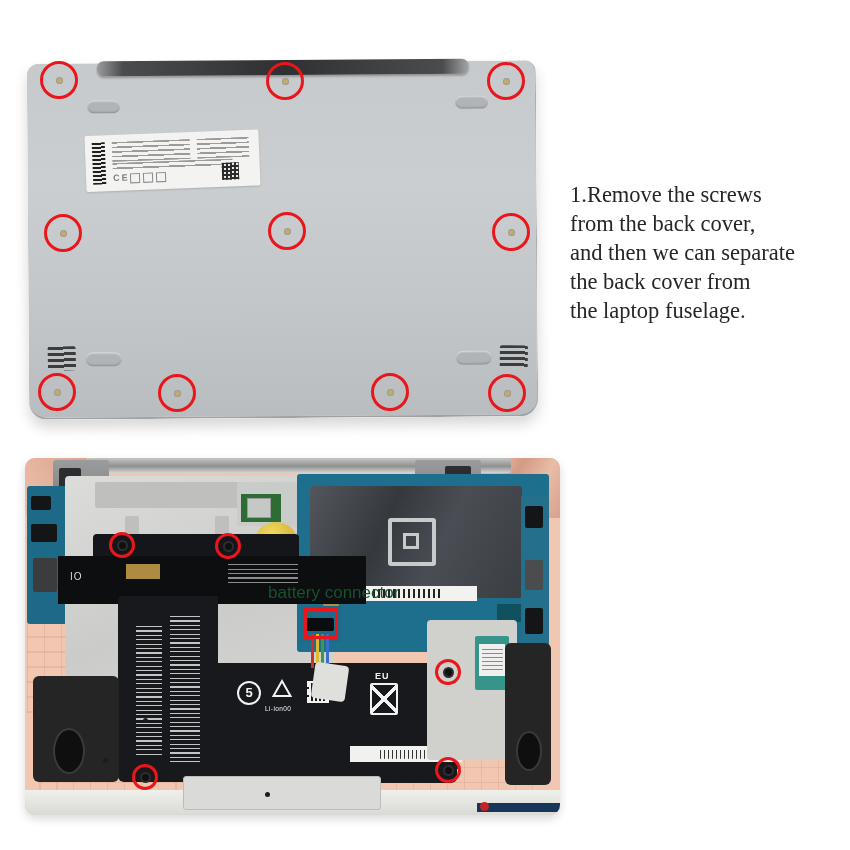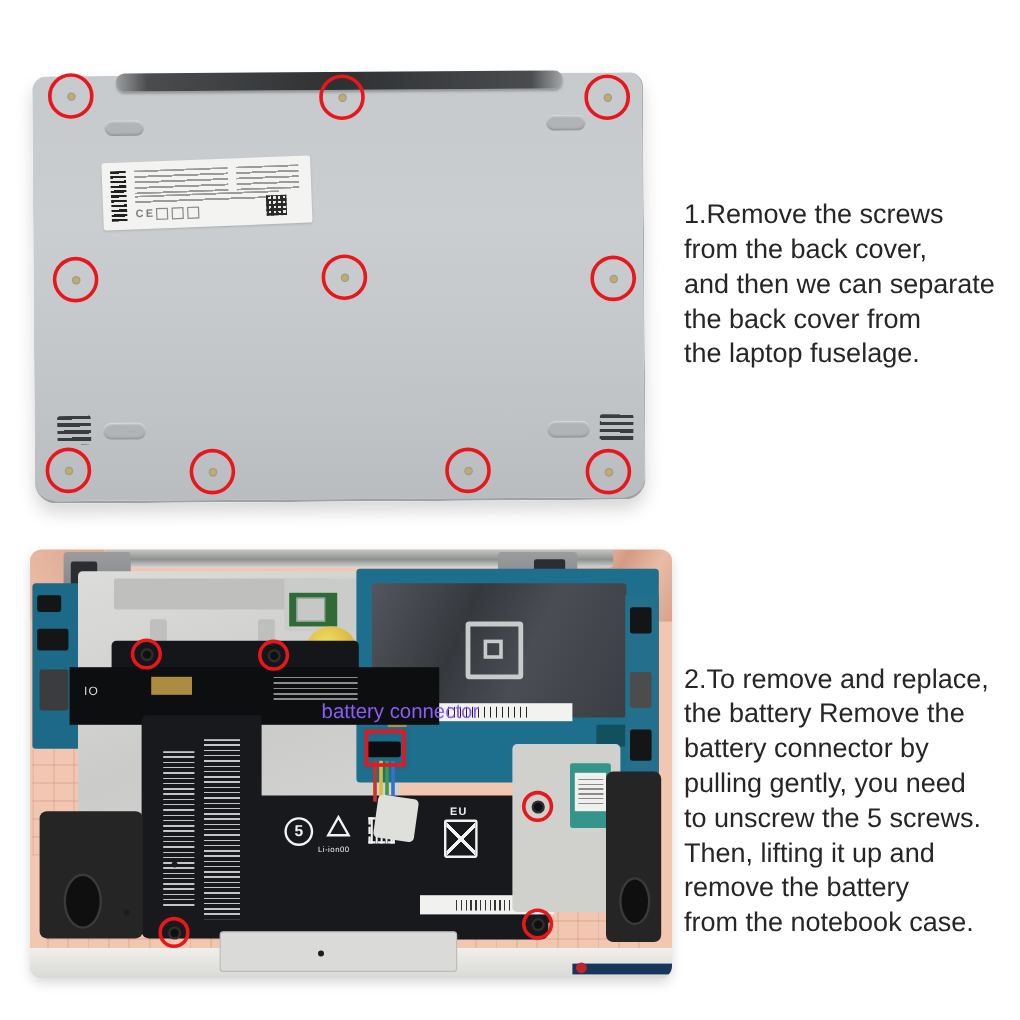--- a/index.html
+++ b/index.html
@@ -9,21 +9,21 @@
   html,body{margin:0;padding:0;background:#fff;}
   #canvas{position:relative;width:850px;height:850px;background:#fff;overflow:hidden;
           font-family:"Liberation Sans",sans-serif;}
   .abs{position:absolute;}
 
   
   #title{position:absolute;left:561px;top:116px;margin:0;font-size:28px;font-weight:bold;
          color:var(--title-blue);letter-spacing:-.5px;white-space:nowrap;}
   .step{position:absolute;left:570px;margin:0;font-size:22.5px;line-height:29px;color:#262626;
         white-space:pre-line;width:278px;}
-  #step1{top:164px;}
+  #step1{top:180px;font-family:Liberation Serif, serif;}
   #step2{top:551px;}
 
   
   #photoTop{left:25px;top:55px;width:515px;height:375px;}
   #laptopBody{position:absolute;left:3px;top:7px;width:508px;height:354px;
      border-radius:12px 12px 18px 18px;transform:rotate(-.4deg);
      background:linear-gradient(180deg,#c7cacd 0%,#cbced0 35%,#c3c6c9 70%,#babdc0 100%);
      border-bottom:2px solid #9fa2a5;border-right:1px solid #aaadb0;
      box-shadow:0 8px 14px rgba(0,0,0,.16);}
   #hinge{position:absolute;left:70px;top:-2px;width:372px;height:15px;border-radius:7px;
@@ -164,21 +164,21 @@
 
   
   .overlay{left:0;top:0;width:850px;height:850px;pointer-events:none;}
   .screw-circle{position:absolute;border:3px solid var(--accent-red);border-radius:50%;box-sizing:border-box;}
   .screw-circle::after{content:"";position:absolute;left:50%;top:50%;width:7px;height:7px;
      margin:-3.5px 0 0 -3.5px;border-radius:50%;}
   #topMarkers .screw-circle::after{background:radial-gradient(circle,#c2ab6e 0 40%,#8d8f91 75%);}
   #bottomMarkers .screw-circle::after{background:#101010;box-shadow:0 0 0 2px #2e2e2e;}
   #bcBox{position:absolute;left:304px;top:608px;width:34px;height:31px;border:3px solid var(--accent-red);
      box-sizing:border-box;}
-  #bcLabel{position:absolute;left:268px;top:583px;color:#8b5cf6;font-size:17px;white-space:nowrap;}
+  #bcLabel{position:absolute;left:268px;top:583px;color:#14532d;font-size:17px;white-space:nowrap;}
 </style>
 </head>
 <body>
 
 <div id="canvas">
 
   <div id="photoTop" class="abs">
     <div id="laptopBody">
       <div id="hinge"></div>
       <div id="footTL" class="foot"></div>
@@ -290,28 +290,20 @@
       <div id="navyBar"></div>
       <div id="navyDot"></div>
     </div>
   </div>
 
   <p id="step1" class="step">1.Remove the screws
 from the back cover,
 and then we can separate
 the back cover from
 the laptop fuselage.</p>
-  <p id="step2" class="step">2.To remove and replace,
-the battery Remove the
-battery connector by
-pulling gently, you need
-to unscrew the 5 screws.
-Then, lifting it up and
-remove the battery
-from the notebook case.</p>
 
   <div id="topMarkers" class="abs overlay">
       <div class="screw-circle" style="left: 40px; top: 61px; height: 38px; width: 38px;"></div>
       <div class="screw-circle" style="left: 266px; top: 62px; height: 38px; width: 38px;"></div>
       <div class="screw-circle" style="left: 487px; top: 62px; height: 38px; width: 38px;"></div>
       <div class="screw-circle" style="left: 44px; top: 214px; height: 38px; width: 38px;"></div>
       <div class="screw-circle" style="left: 268px; top: 212px; height: 38px; width: 38px;"></div>
       <div class="screw-circle" style="left: 492px; top: 213px; height: 38px; width: 38px;"></div>
       <div class="screw-circle" style="left: 38px; top: 373px; height: 38px; width: 38px;"></div>
       <div class="screw-circle" style="left: 158px; top: 374px; height: 38px; width: 38px;"></div>

